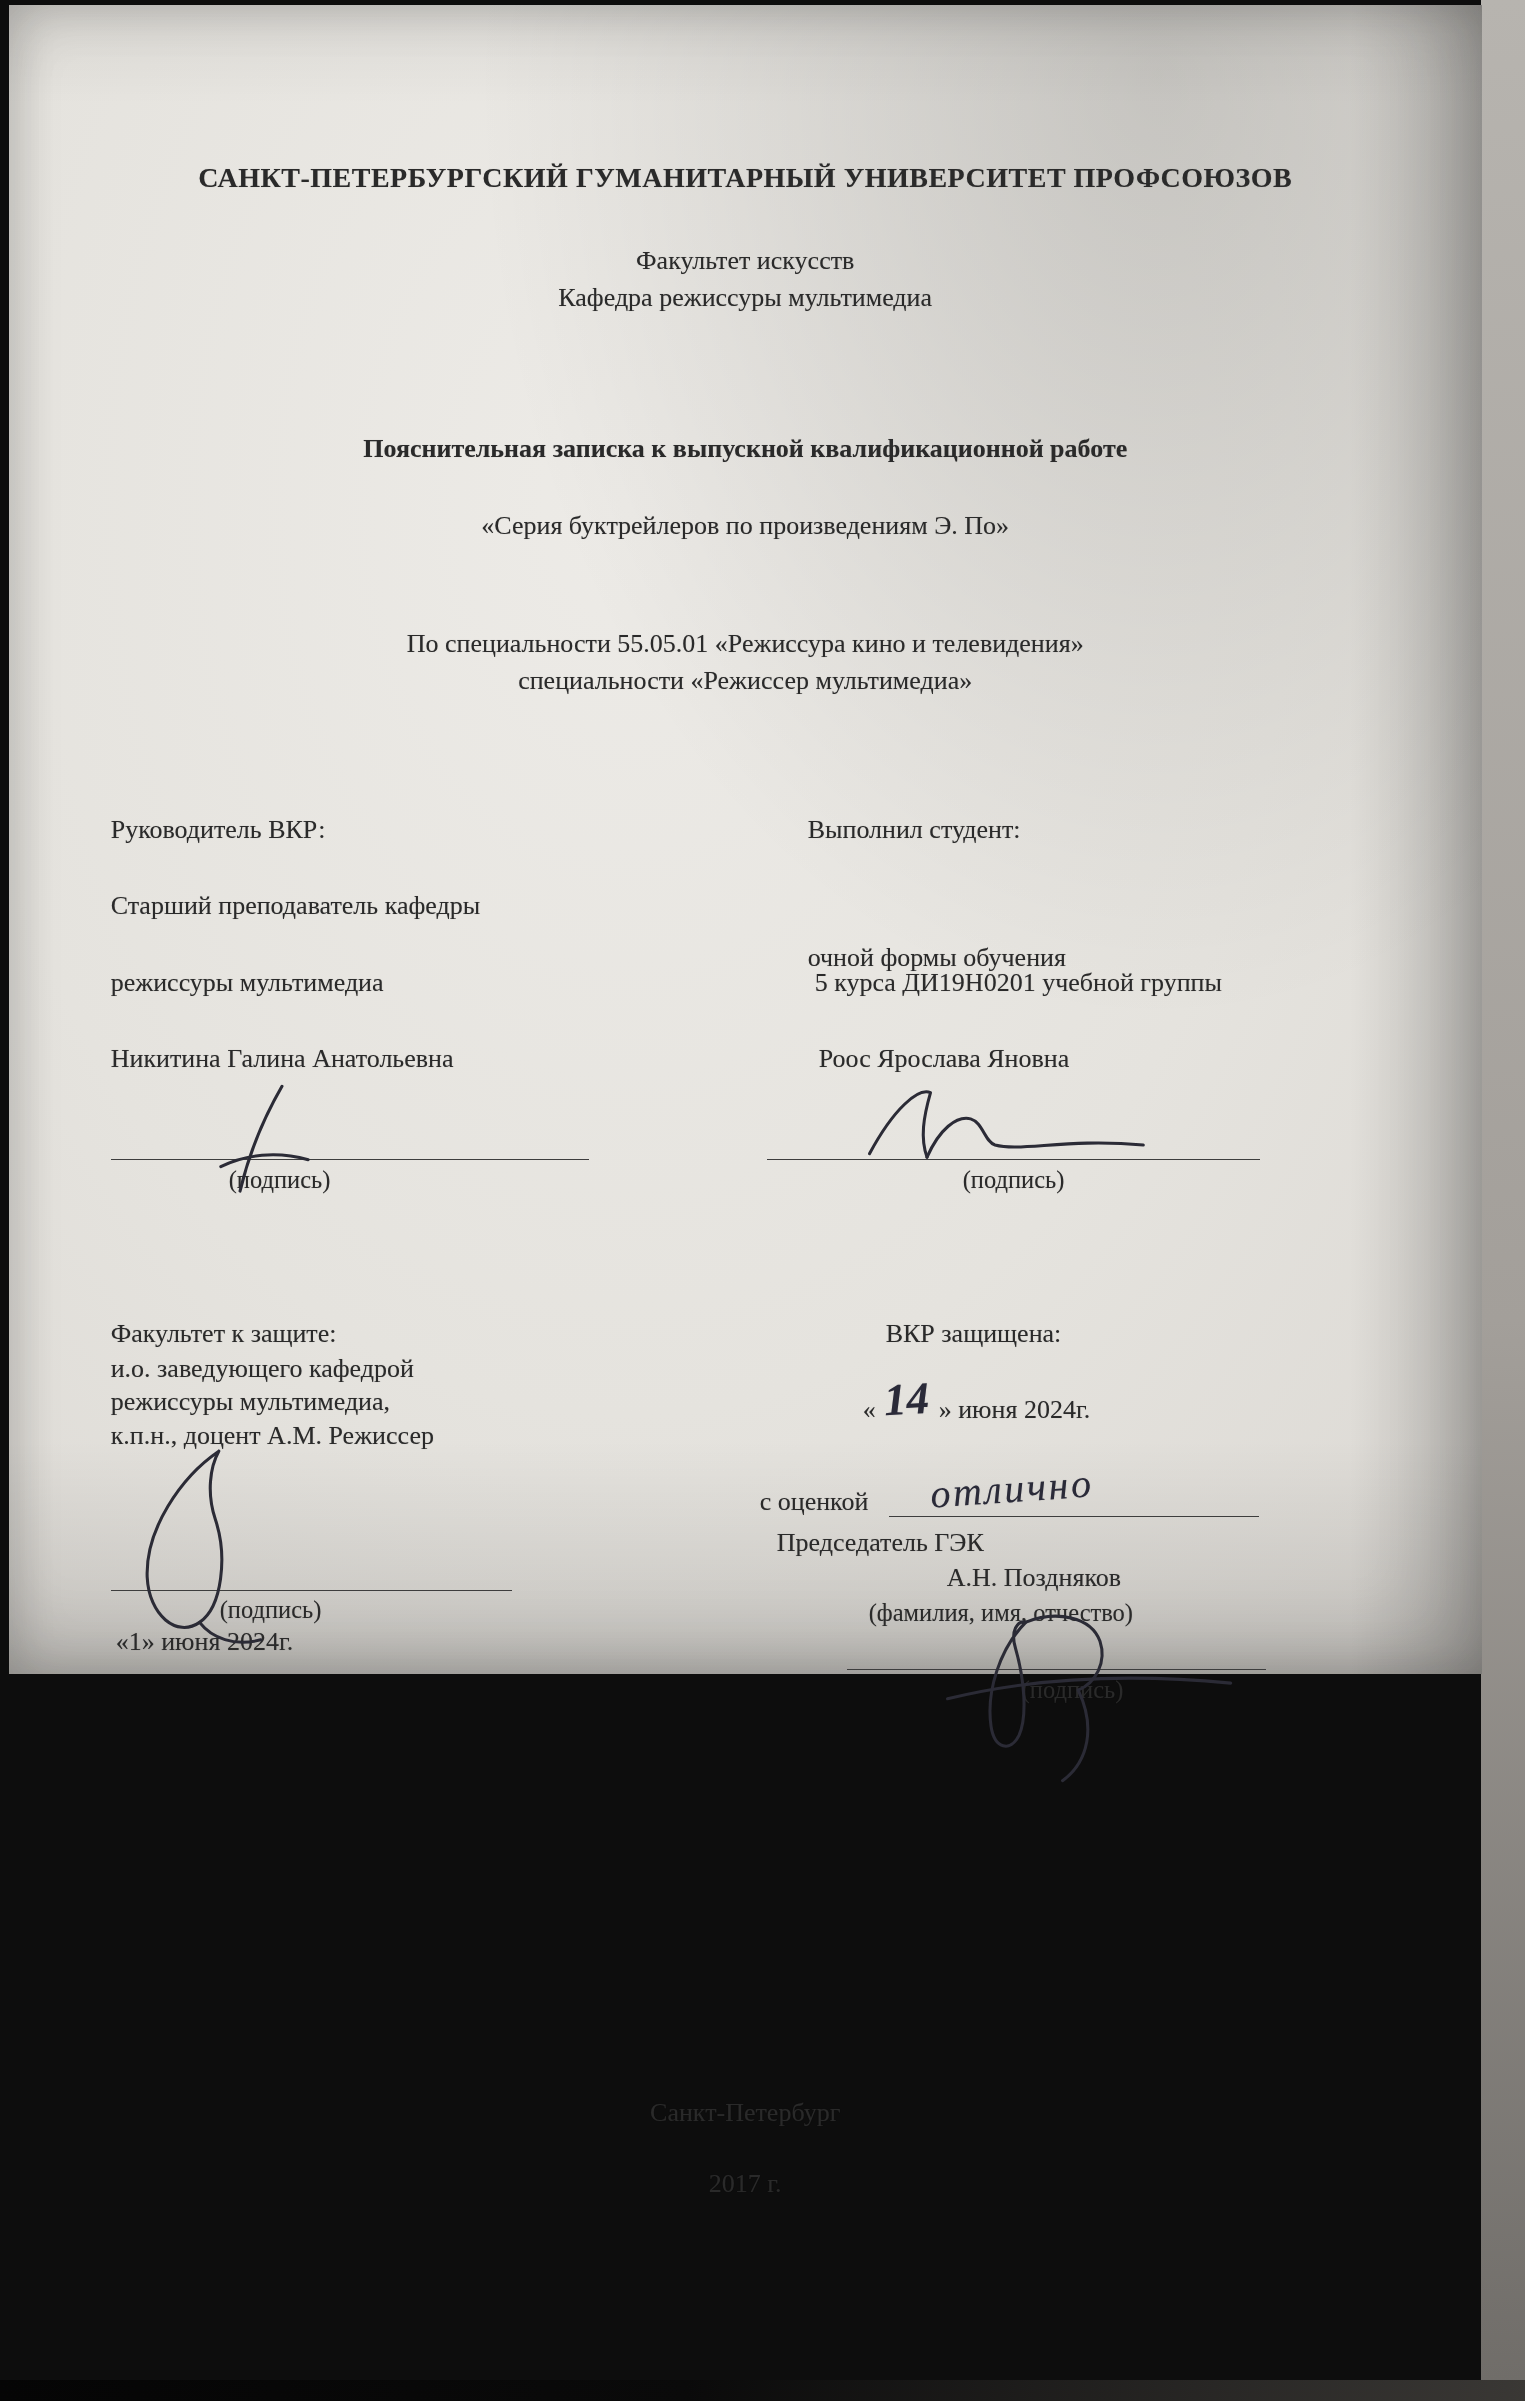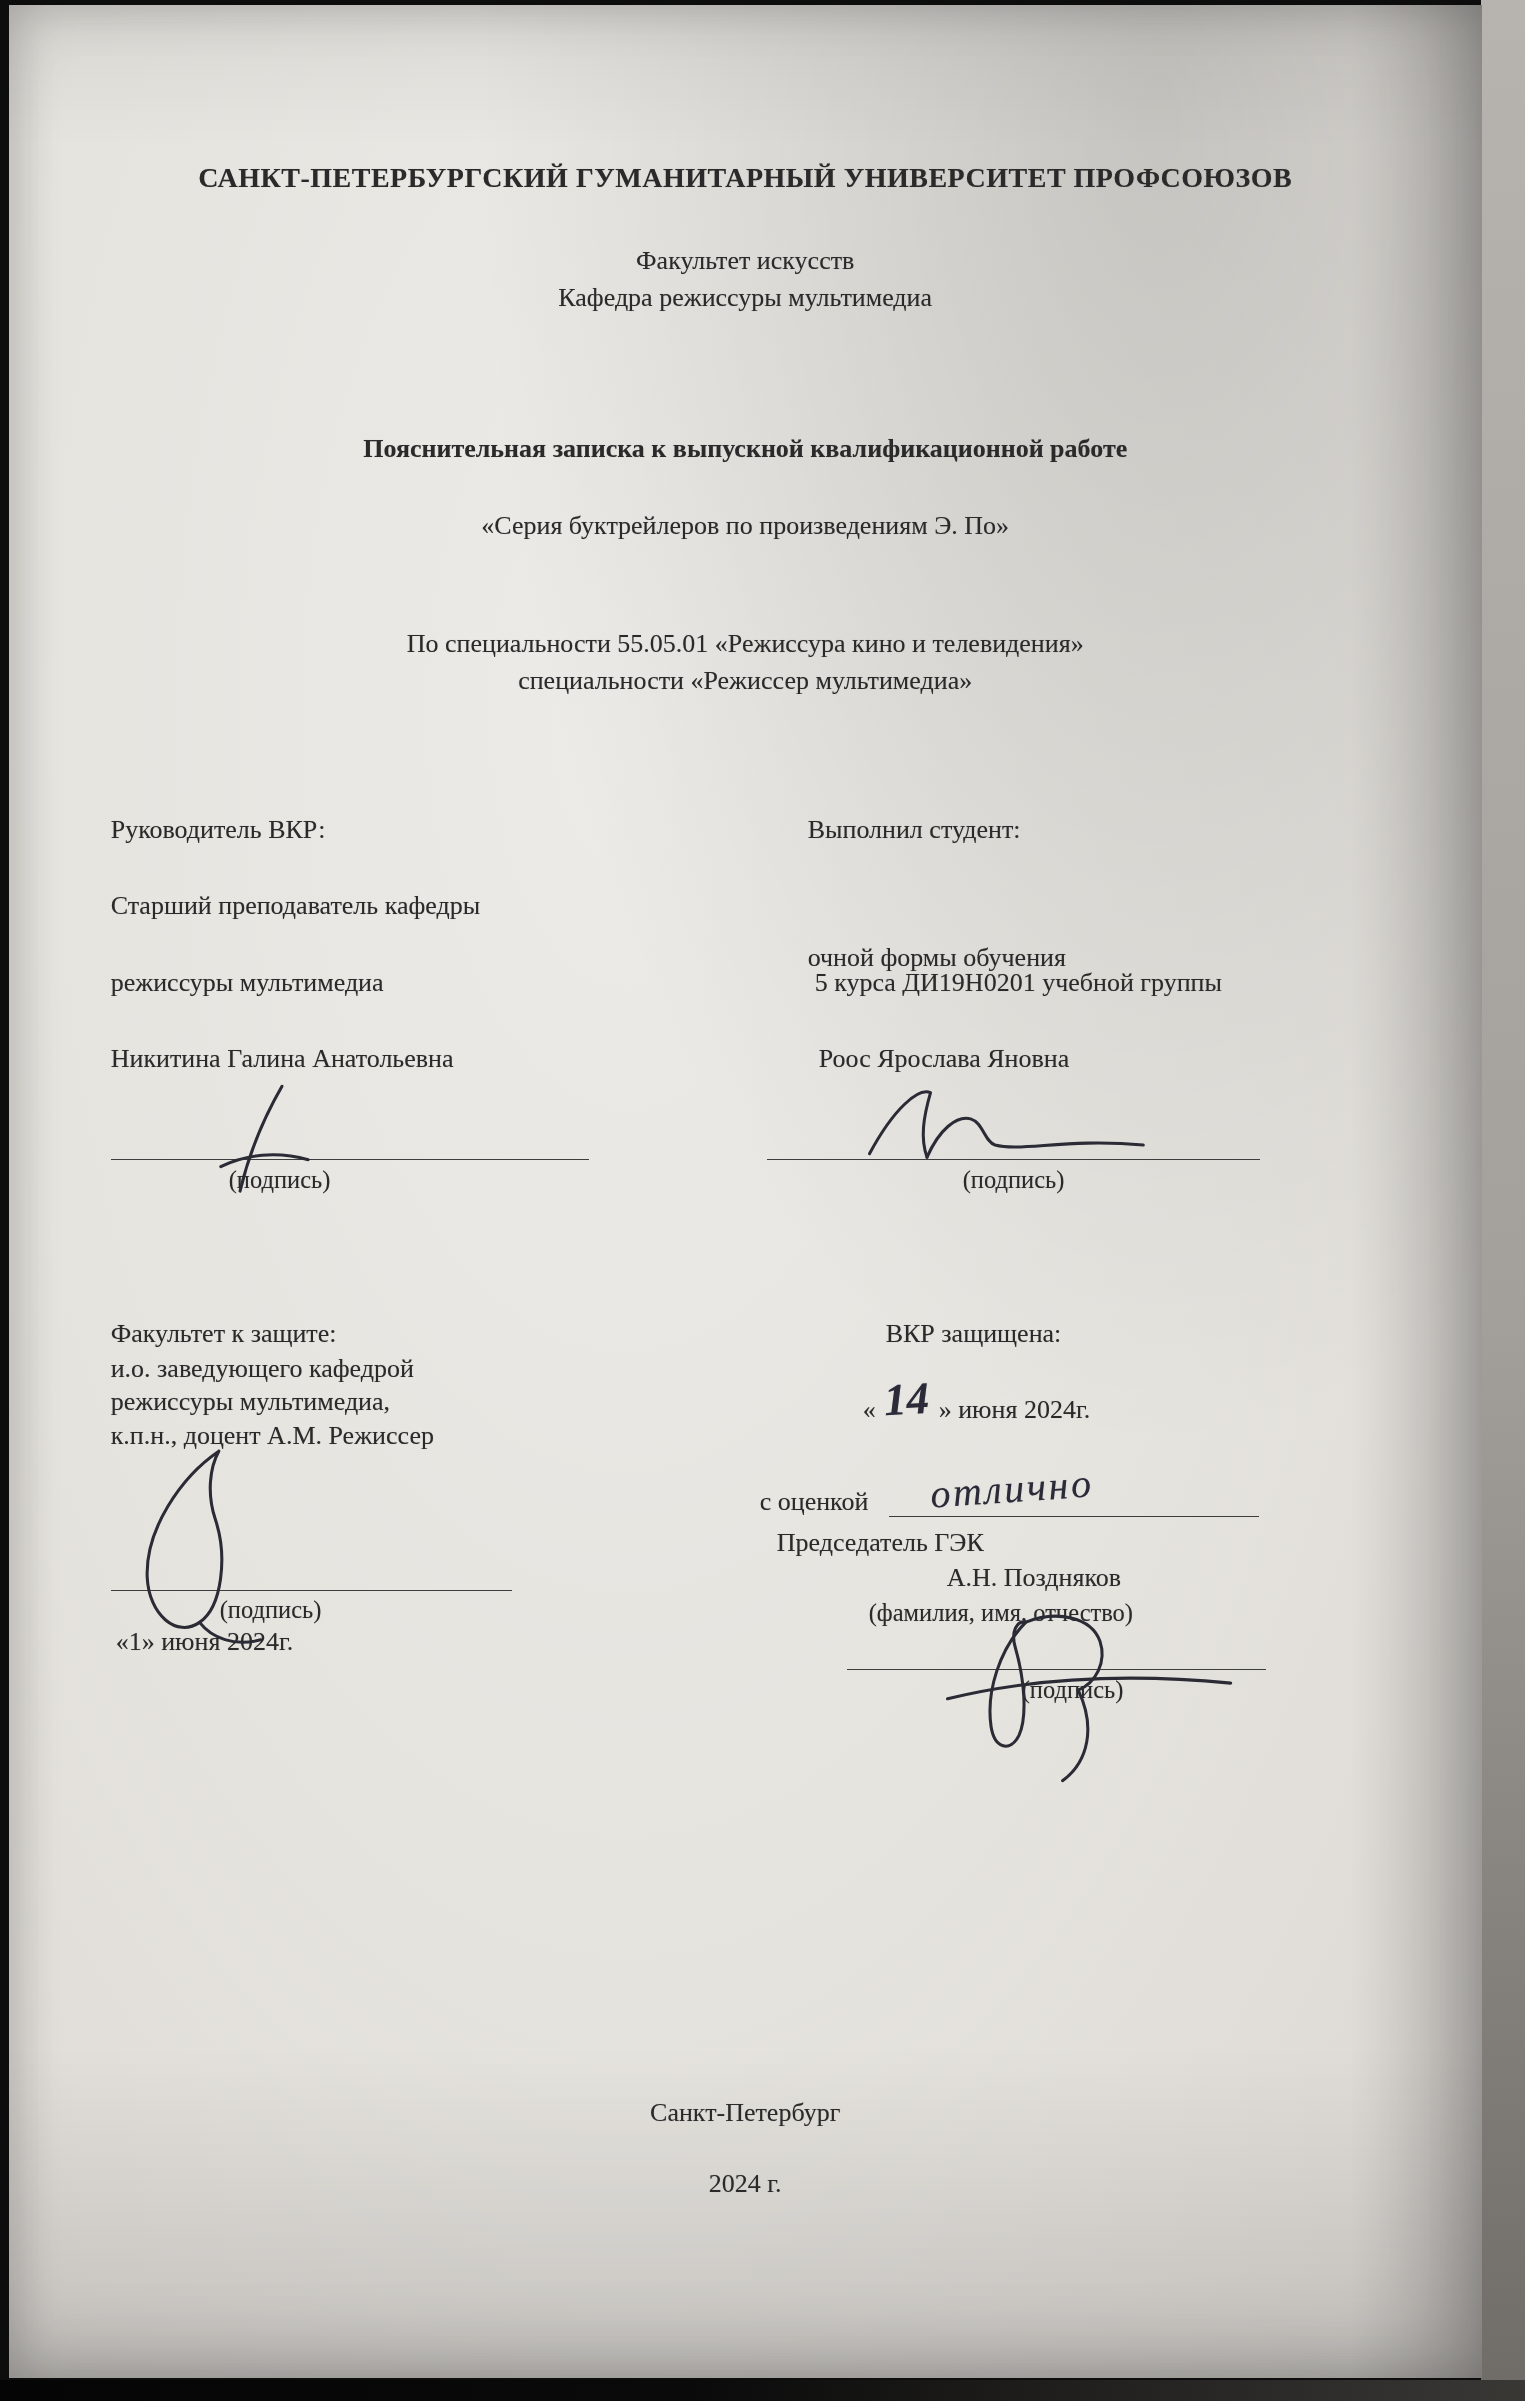--- a/index.html
+++ b/index.html
@@ -11,21 +11,21 @@
   .scene{position:absolute;inset:0;}
   .right-strip{
     position:absolute;right:0;top:0;width:45px;height:100%;
     background:linear-gradient(180deg,#b7b4af 0%,#a39f9a 55%,#6f6c68 100%);
   }
   .edge-bottom{
     position:absolute;left:0;bottom:0;width:100%;height:21px;
     background:linear-gradient(90deg,#050505 0%,#0a0a0a 45%,#3a3835 100%);
   }
   .paper{
-    position:absolute;left:8.7px;top:5.2px;width:1473px;height:2373px;
+    position:absolute;left:8.7px;top:5.2px;width:1473px;height:1669px;
     background:
       radial-gradient(ellipse at 42% 30%, #edebe7 0%, #e5e3de 55%, #dbd8d3 100%);
     box-shadow:
       inset 0 0 61px rgba(0,0,0,0.10),
       inset -31px -22px 79px rgba(0,0,0,0.14),
       inset 15.7px 0 35px rgba(0,0,0,0.08);
   }
   .shade{
     position:absolute;inset:0;pointer-events:none;
     background:
@@ -119,16 +119,16 @@
     <div class="rule" style="left:838px;top:1664px;width:419px"></div>
     <div class="t small" style="left:1013px;top:1671px">(подпись)</div>
     <svg class="sig" style="left:886px;top:1591px" width="349" height="196" viewBox="0 0 400 225">
       <path d="M150,30 C120,60 104,110 110,150 C114,175 132,180 142,160 C152,138 148,95 138,60 C132,40 140,28 150,30"></path>
       <path d="M150,30 C185,16 225,24 235,52 C243,76 230,100 210,108"></path>
       <path d="M60,118 C150,96 260,88 385,100"></path>
       <path d="M210,108 C230,150 222,190 192,212"></path>
     </svg>
 
     <div class="t c" style="top:2093px">Санкт-Петербург</div>
-    <div class="t c" style="top:2164px">2024 г.</div>
+    <div class="t c" style="top:2164px">2017 г.</div>
   </div>
 </div>
 
 
 </body></html>

